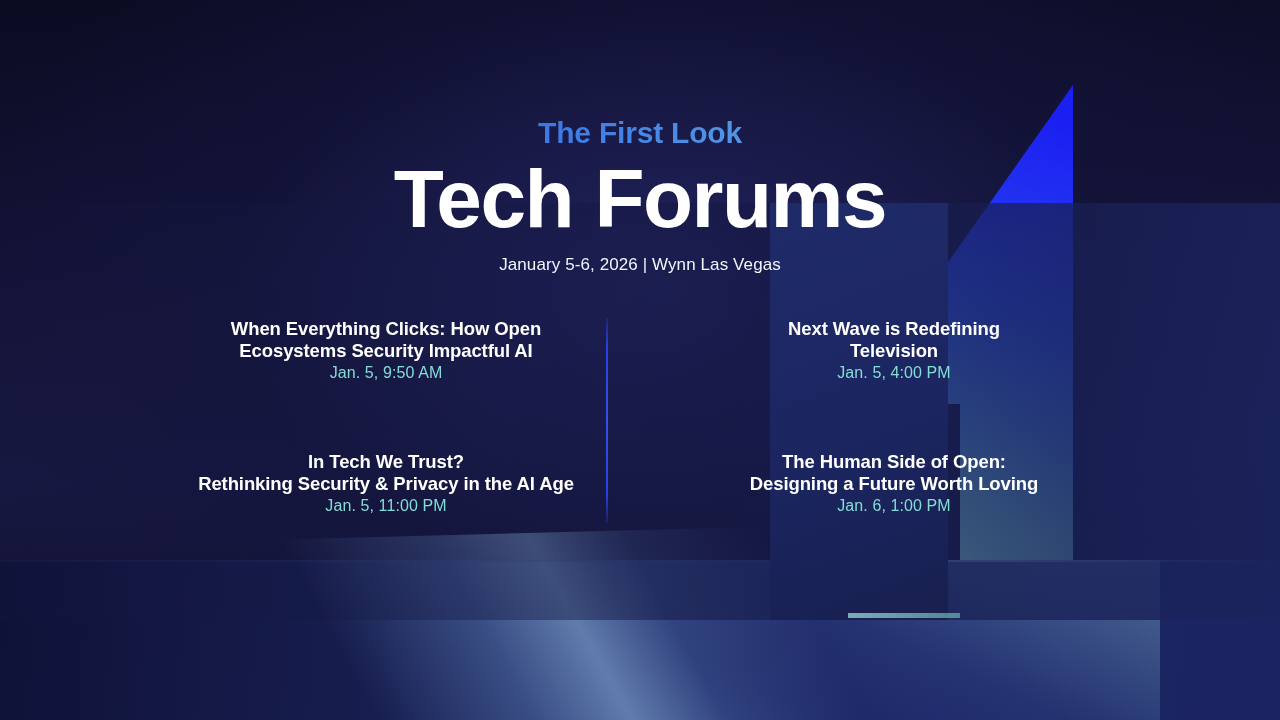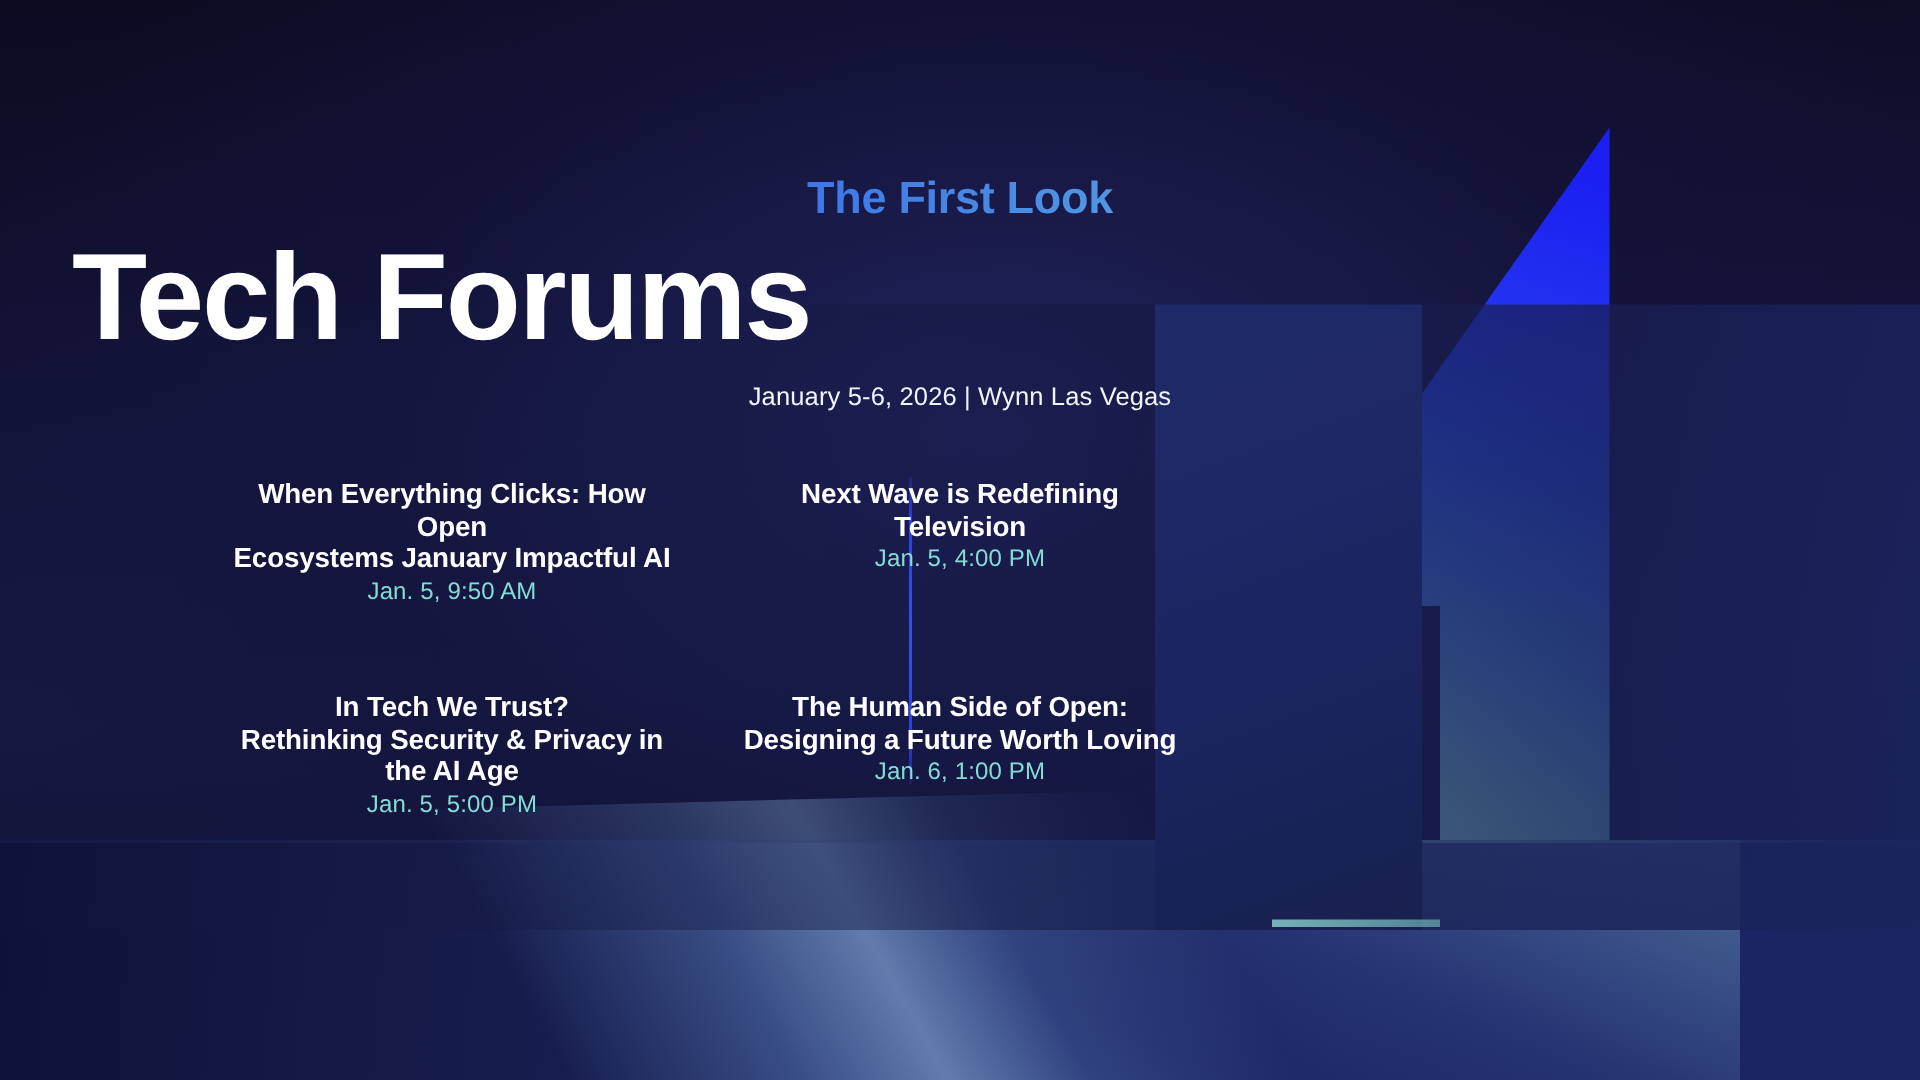--- a/index.html
+++ b/index.html
@@ -87,42 +87,41 @@
     position:absolute; left:0; right:0; top:116px;
     text-align:center;
     font-size:30px; font-weight:bold; letter-spacing:-0.2px;
     background:linear-gradient(96deg, #1d46e0 0%, #2f63e8 32%, #59a2e2 64%, #8bd6ea 100%);
     -webkit-background-clip:text; background-clip:text;
     -webkit-text-fill-color:transparent; color:transparent;
   }
 
   .wordmark {
     position:absolute; left:0; right:0; top:158px;
-    text-align:left;
+    text-align:center;
     color:#ffffff;
     font-size:82px; font-weight:bold;
     letter-spacing:-1.5px;
     line-height:1;
-    margin-left:48px;
   }
 
   .meta {
     position:absolute; left:0; right:0; top:255px;
     text-align:center;
     color:#f2f4fb;
     font-size:17px; font-weight:normal;
     letter-spacing:0.1px;
   }
 
   
   .sessions {
     position:absolute; left:150px; top:318px;
     width:980px; height:210px;
     display:grid;
-    grid-template-columns:1fr 1fr 1fr;
+    grid-template-columns:1fr 1fr;
     column-gap:56px;
     row-gap:0px;
     gap:36px;
   }
   .divider {
     position:absolute; left:606px; top:318px;
     width:2px; height:205px;
     background:linear-gradient(180deg, rgba(45,62,210,0.25) 0%, #2b3fe0 14%, #3550e8 50%, #2b3fe0 86%, rgba(45,62,210,0.2) 100%);
   }
 
@@ -193,39 +192,39 @@
 
     <div class="meta">January 5-6, 2026  |  Wynn Las Vegas</div>
 
     <div class="divider"></div>
 
     <div class="sessions">
 
       <div class="cell c1">
         <div class="s-title">
           <div>When Everything Clicks: How Open</div>
-          <div>Ecosystems January Impactful AI</div>
+          <div>Ecosystems Security Impactful AI</div>
         </div>
         <div class="s-time">Jan. 5, 9:50 AM</div>
       </div>
 
       <div class="cell c2">
         <div class="s-title">
           <div>Next Wave is Redefining</div>
           <div>Television</div>
         </div>
         <div class="s-time">Jan. 5, 4:00 PM</div>
       </div>
 
       <div class="cell c3">
         <div class="s-title">
           <div>In Tech We Trust?</div>
           <div>Rethinking Security &amp; Privacy in the AI Age</div>
         </div>
-        <div class="s-time">Jan. 5, 5:00 PM</div>
+        <div class="s-time">Jan. 5, 11:00 PM</div>
       </div>
 
       <div class="cell c4">
         <div class="s-title">
           <div>The Human Side of Open:</div>
           <div>Designing a Future Worth Loving</div>
         </div>
         <div class="s-time">Jan. 6, 1:00 PM</div>
       </div>
 

